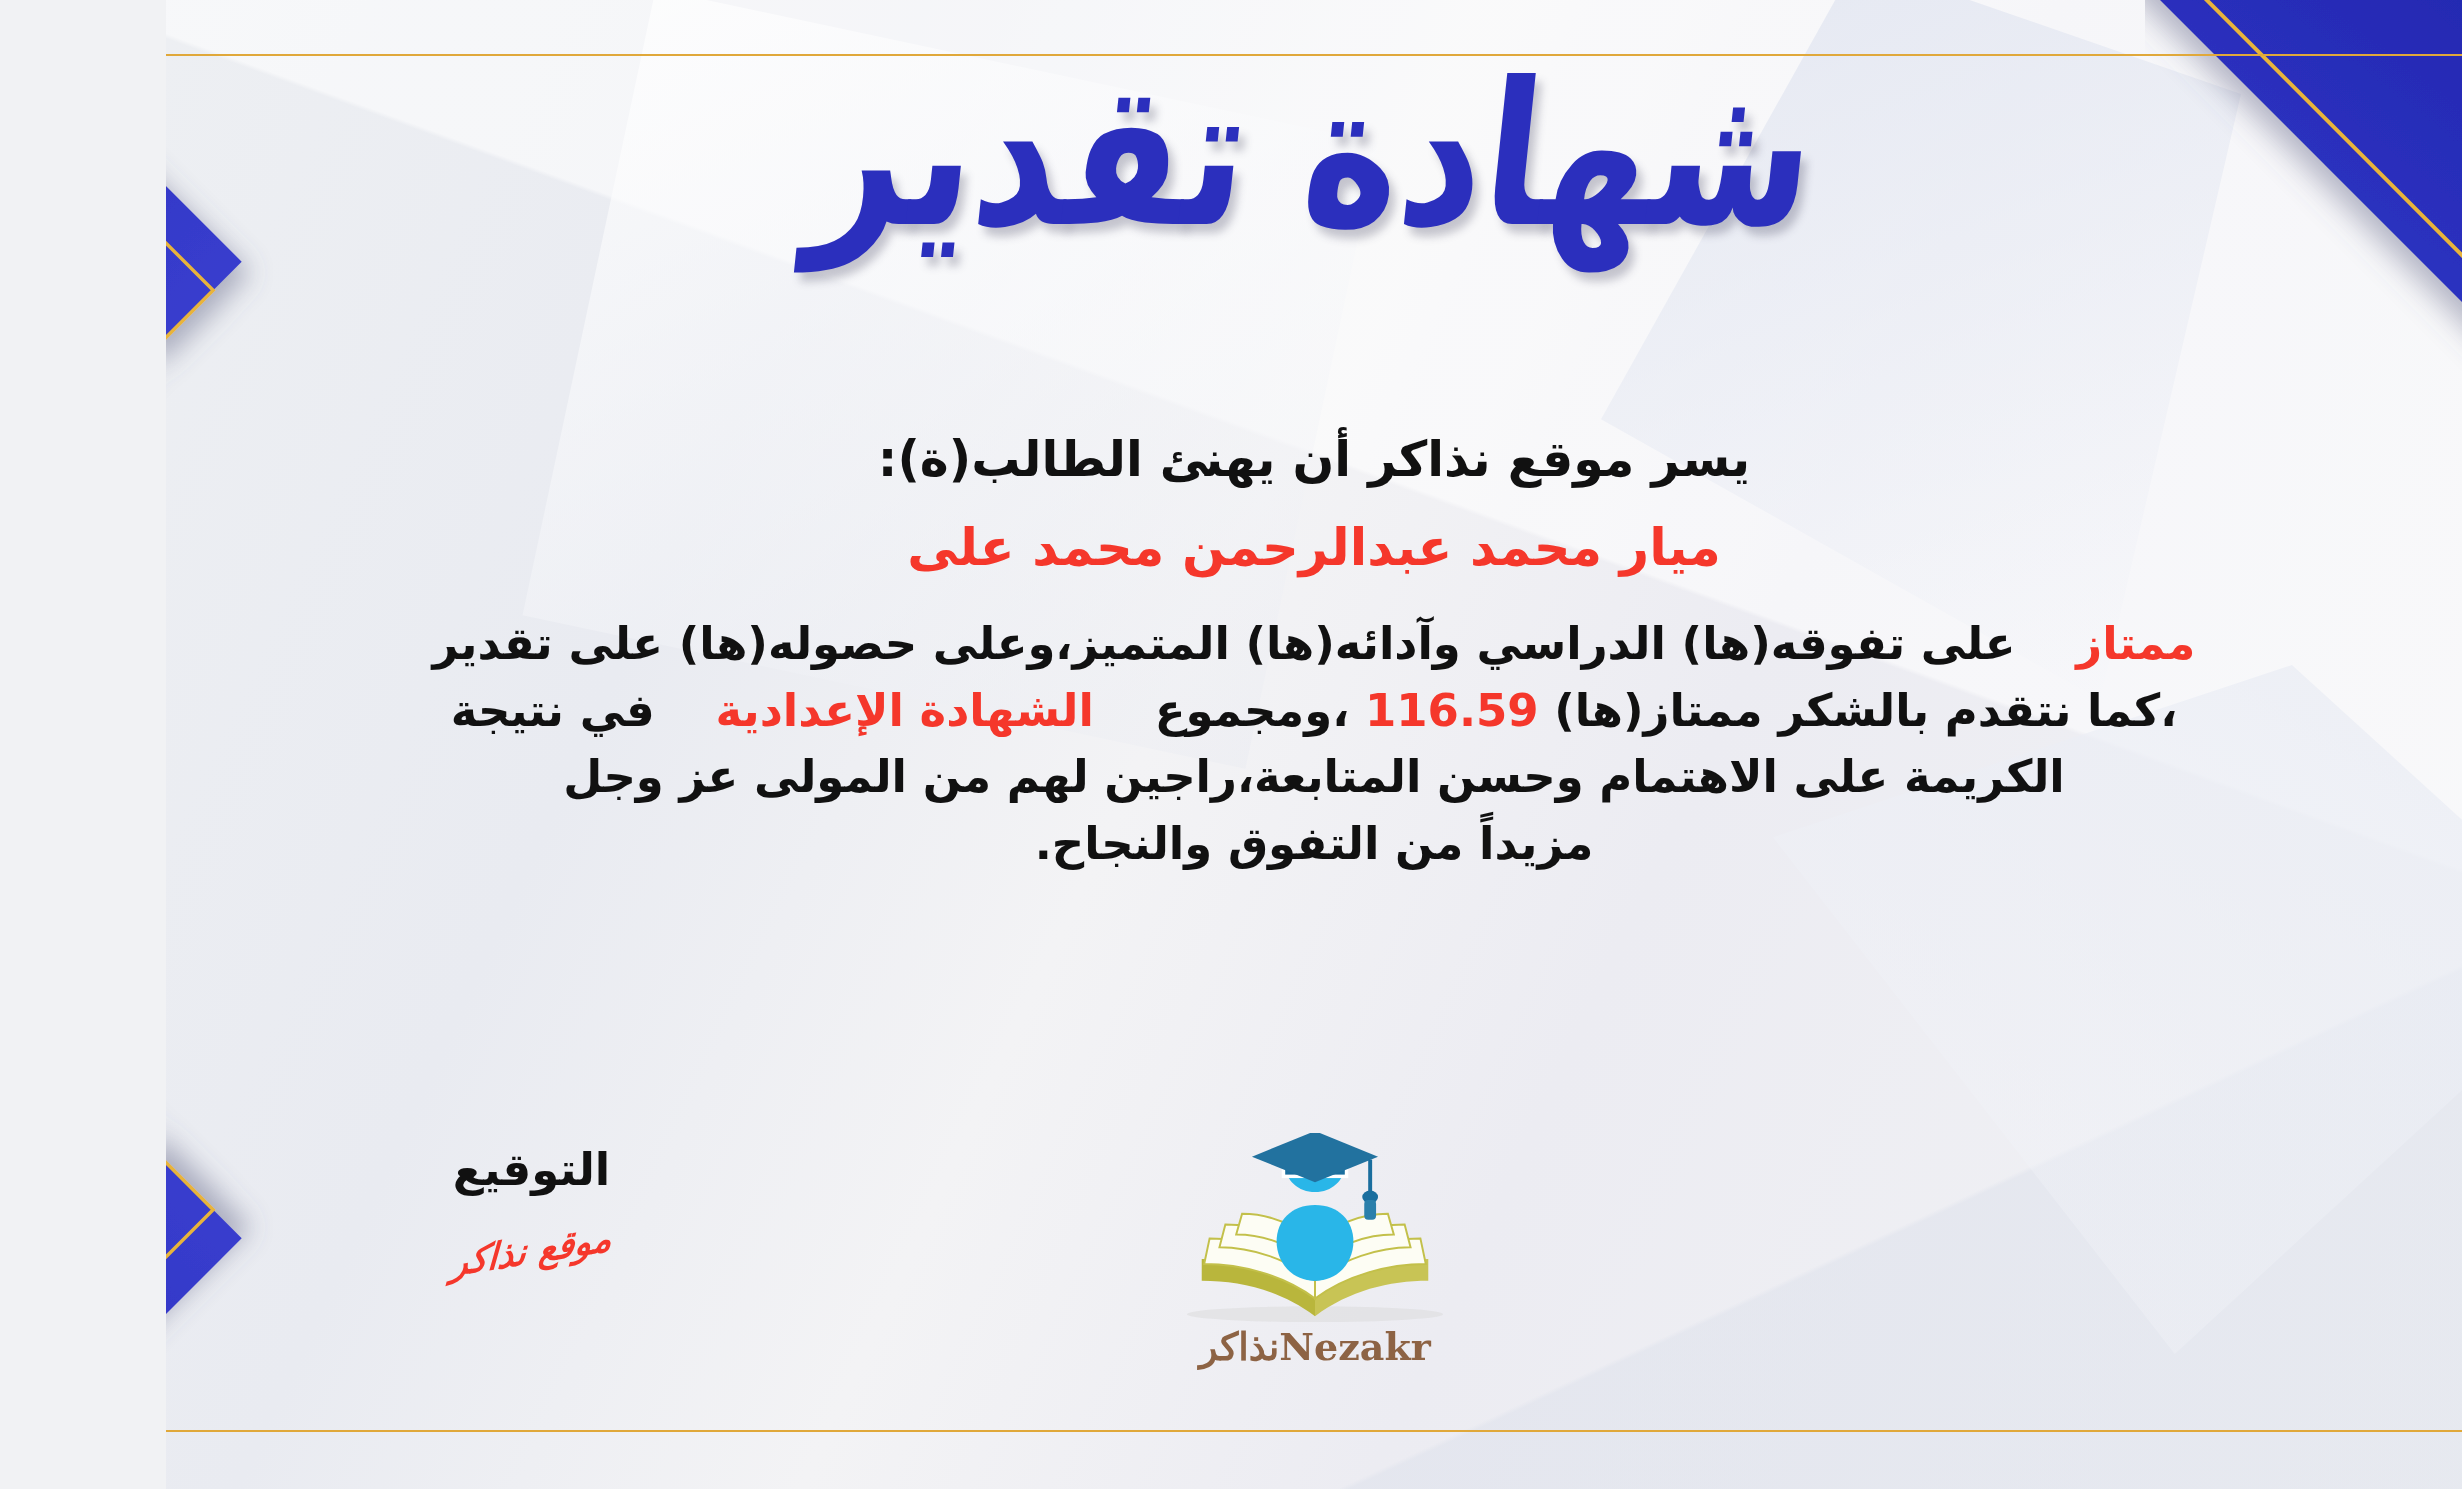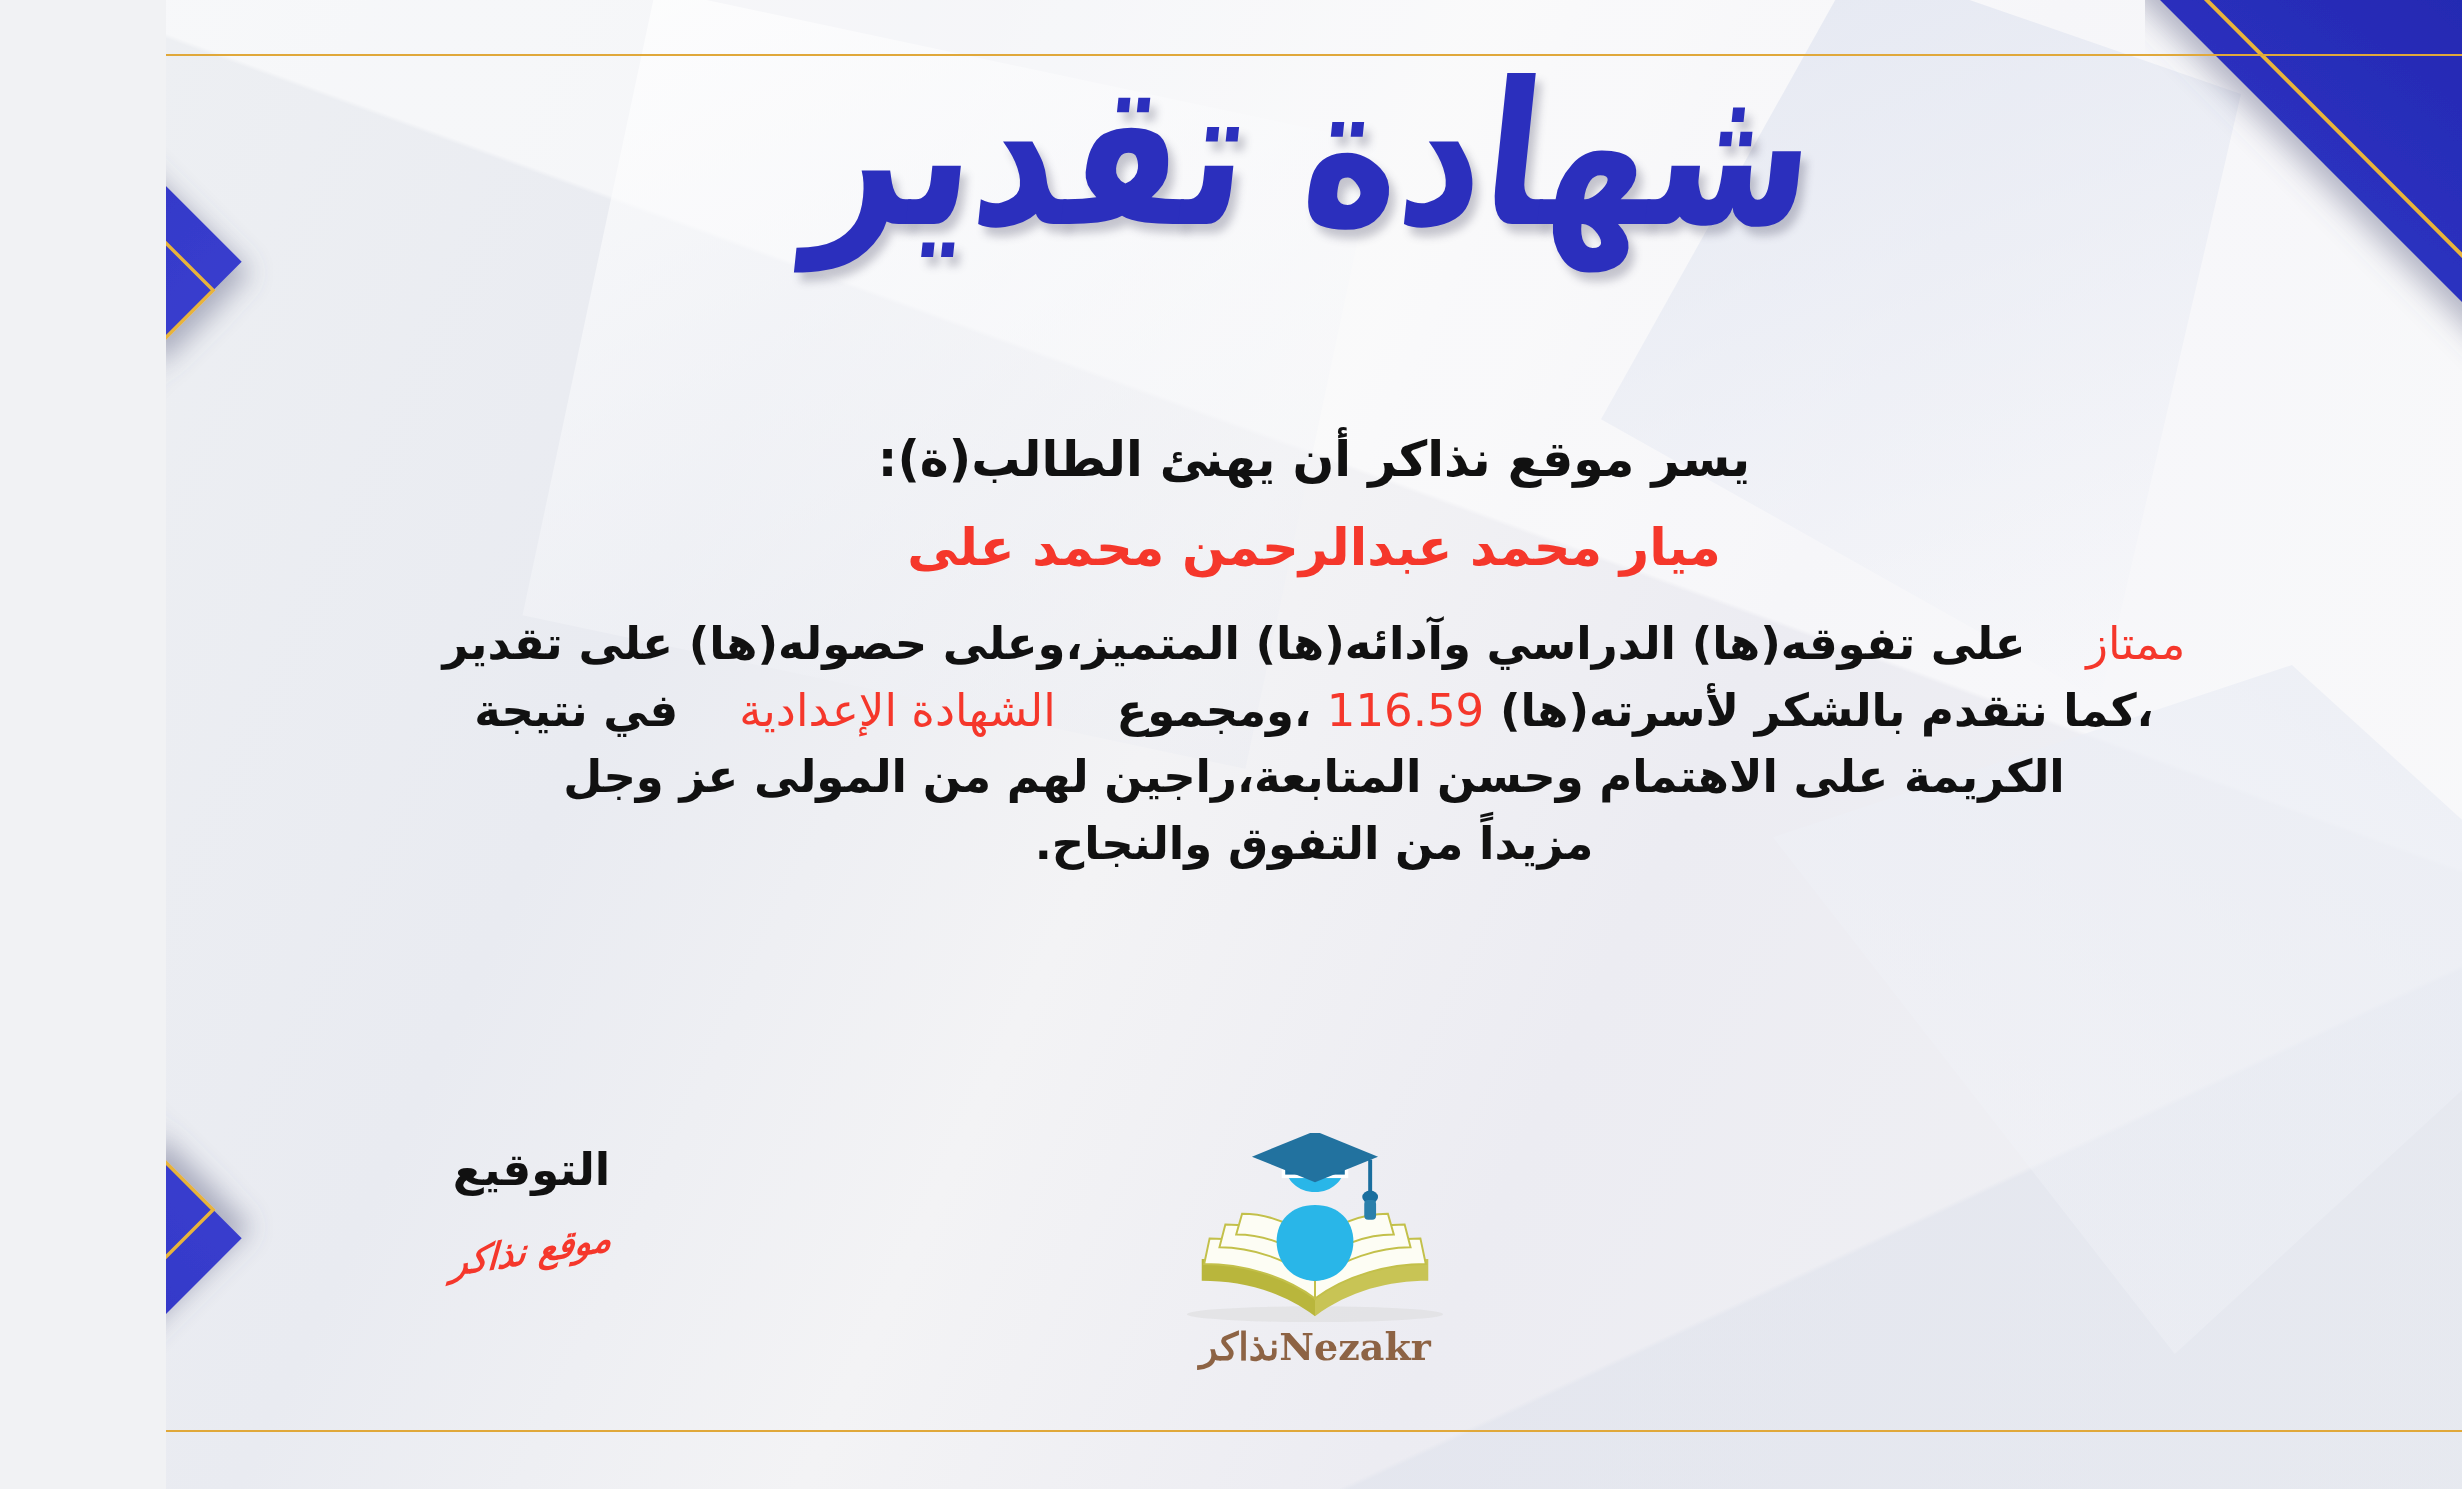--- a/index.html
+++ b/index.html
@@ -84,21 +84,21 @@
   .greet{font-size:49px;margin-bottom:21.7px;}
   .student{
     font-size:51px;font-weight:700;color:#f5372b;
     margin-bottom:29.5px;letter-spacing:1px;
   }
   .para{
     font-size:45px;line-height:1.48;font-weight:600;
     margin:0;color:#111;
   }
   .para .row{display:block;white-space:nowrap;}
-  .hl{color:#f5372b;font-weight:400;}
+  .hl{color:#f5372b;font-weight:700;}
   .sp{display:inline-block;width:29.5px;}
 
   
   .sig-block{
     position:absolute;left:374px;top:1143px;width:315px;text-align:center;
   }
   .sig-label{font-size:45px;font-weight:600;color:#111;}
   .sig-script{
     margin-top:32.5px;
     font-family:"DejaVu Serif","Liberation Serif",serif;
@@ -217,21 +217,21 @@
     <div class="line student">ميار محمد عبدالرحمن محمد على</div>
 
     <div class="para">
       <span class="row">
         <span class="hl">ممتاز</span>
         <span class="sp"></span>
         <span>على تفوقه(ها) الدراسي وآدائه(ها) المتميز،وعلى حصوله(ها) على تقدير</span>
       </span>
 
       <span class="row">
-        <span>،كما نتقدم بالشكر لأسرته(ها)</span>
+        <span>،كما نتقدم بالشكر ممتاز(ها)</span>
         <span class="hl">116.59</span>
         <span>،ومجموع</span>
         <span class="sp"></span>
         <span class="hl">الشهادة الإعدادية</span>
         <span class="sp"></span>
         <span>في نتيجة</span>
       </span>
 
       <span class="row">الكريمة على الاهتمام وحسن المتابعة،راجين لهم من المولى عز وجل</span>
       <span class="row">مزيداً من التفوق والنجاح.</span>

